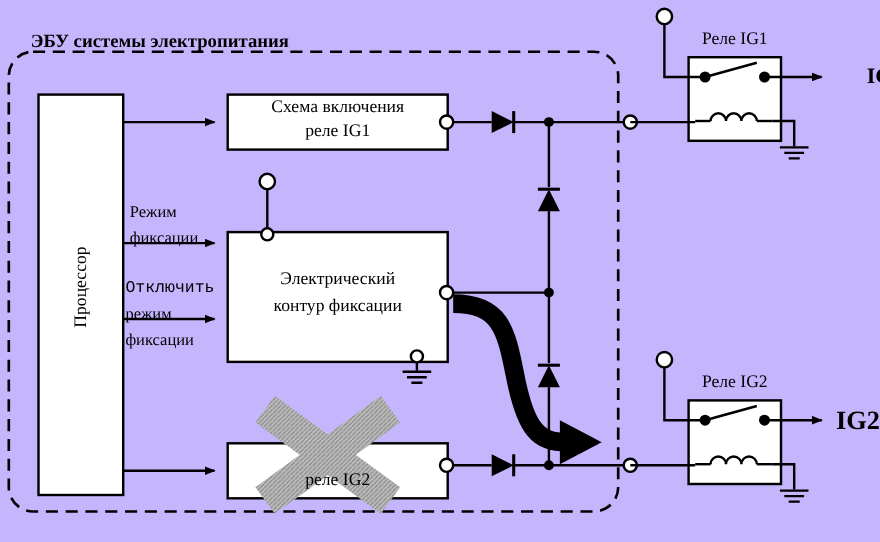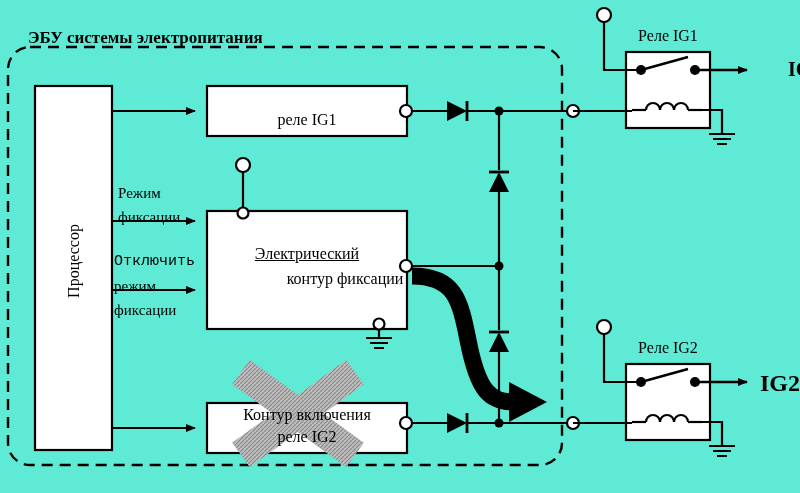--- a/index.html
+++ b/index.html
@@ -4,21 +4,21 @@
 <style>
   html, body {
     margin: 0;
     padding: 0;
     background: #ffffff;
   }
   #root {
     position: relative;
     width: 800px;
     height: 493px;
-    background: #5eead4;
+    background: #c4b5fd;
     font-family: "Liberation Serif", serif;
     overflow: hidden;
   }
   svg.layer {
     position: absolute;
     left: 0;
     top: 0;
     width: 800px;
     height: 493px;
   }
@@ -183,26 +183,26 @@
     <g>
       <path d="M241,372 L355,455" stroke="url(#hatch)" stroke-width="30" stroke-linecap="butt"></path>
       <path d="M355,372 L241,455" stroke="url(#hatch)" stroke-width="30" stroke-linecap="butt"></path>
     </g>
   </svg>
 
   <div class="lbl bold" style="left:28px; top:28px; font-size:17px;">ЭБУ системы электропитания</div>
 
   <div class="lbl vert ctr" style="left:14px; top:252px; width:120px; font-size:16px;">Процессор</div>
 
+  <div class="lbl ctr" style="left:207px; top:89px; width:200px; font-size:16px;">Схема включения</div>
   <div class="lbl ctr" style="left:207px; top:111px; width:200px; font-size:16px;">реле IG1</div>
 
-  <div class="lbl ctr" style="left:207px; top:245px; width:200px; font-size:16px;text-decoration:underline;">Электрический</div>
-  <div class="lbl ctr" style="left:207px; top:270px; width:200px; font-size:16px;margin-left:38px;">контур фиксации</div>
-
-  <div class="lbl ctr" style="left:207px; top:406px; width:200px; font-size:16px;">Контур включения</div>
+  <div class="lbl ctr" style="left:207px; top:245px; width:200px; font-size:16px;">Электрический</div>
+  <div class="lbl ctr" style="left:207px; top:270px; width:200px; font-size:16px;">контур фиксации</div>
+
   <div class="lbl ctr" style="left:207px; top:428px; width:200px; font-size:16px;">реле IG2</div>
 
   <div class="lbl" style="left:118px; top:185px; font-size:15px;">Режим</div>
   <div class="lbl" style="left:118px; top:209px; font-size:15px;">фиксации</div>
 
   <div class="lbl" style="left:114px; top:254px; font-size:15px;font-family:Liberation Mono, monospace;">Отключить</div>
   <div class="lbl" style="left:114px; top:278px; font-size:15px;">режим</div>
   <div class="lbl" style="left:114px; top:302px; font-size:15px;">фиксации</div>
 
   <div class="lbl ctr" style="left:624px; top:27px; width:88px; font-size:16px;">Реле IG1</div>

